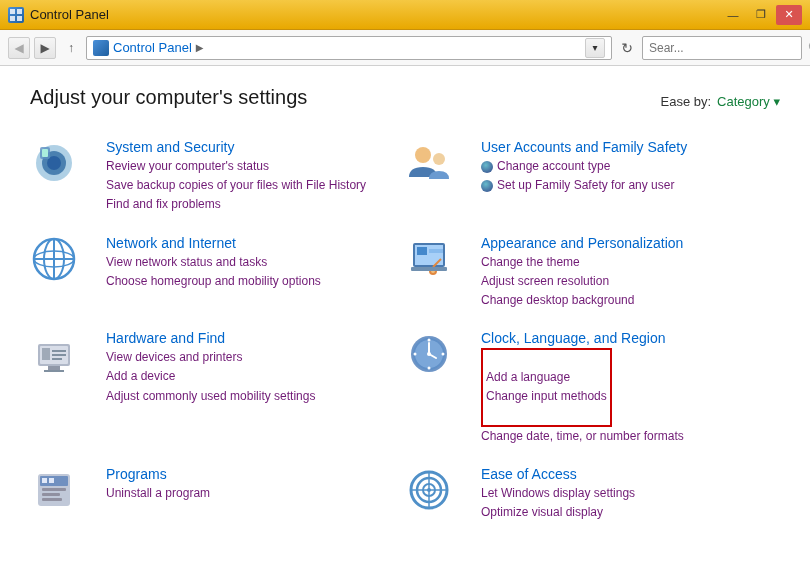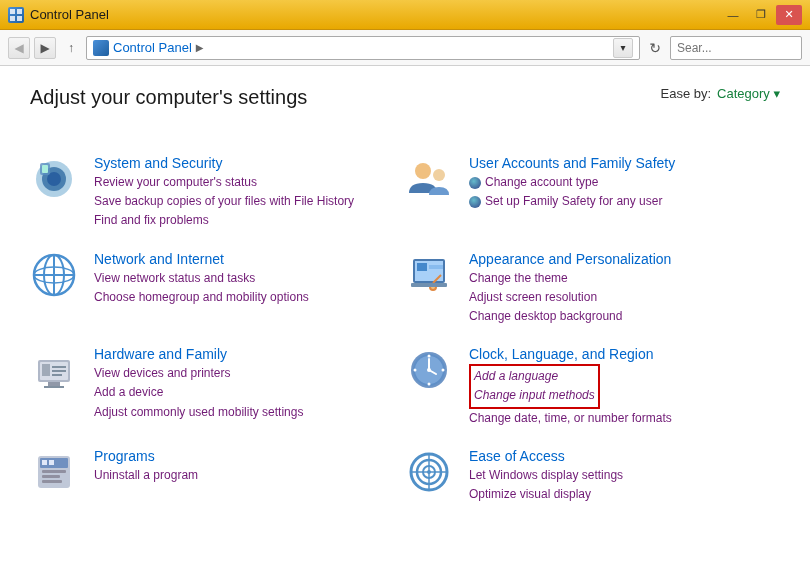--- a/index.html
+++ b/index.html
@@ -110,21 +110,21 @@
     .refresh-btn {
       width: 22px; height: 22px;
       border: none;
       background: transparent;
       cursor: pointer;
       font-size: 14px;
       color: #555;
       display: flex; align-items: center; justify-content: center;
     }
     .search-bar {
-      width: 132px;
+      width: 160px;
       height: 24px;
       border: 1px solid #aaa;
       background: white;
       border-radius: 2px;
       display: flex;
       align-items: center;
       padding: 0 6px;
       gap: 4px;
     }
     .search-bar input {
@@ -136,22 +136,22 @@
     .main {
       background: white;
       flex: 1;
       padding: 20px 30px;
       overflow-y: auto;
       height: calc(586px - 30px - 36px);
     }
     .page-header {
       display: flex;
       justify-content: space-between;
-      align-items: flex-start;
-      margin-bottom: 36px;
+      align-items: flex-end;
+      margin-bottom: 20px;
     }
     .page-title {
       font-size: 20px;
       font-weight: 300;
       color: #1a1a1a;
     }
     .view-by {
       display: flex;
       align-items: center;
       gap: 6px;
@@ -167,21 +167,21 @@
     
     .categories {
       display: grid;
       grid-template-columns: 1fr 1fr;
       gap: 0;
     }
     .category-item {
       display: flex;
       align-items: flex-start;
       padding: 10px 10px 10px 0;
-      gap: 16px;
+      gap: 28px;
     }
     .category-icon {
       width: 48px;
       height: 48px;
       flex-shrink: 0;
       display: flex;
       align-items: center;
       justify-content: center;
     }
     .category-content { flex: 1; }
@@ -340,21 +340,21 @@
           <rect x="10" y="16" width="28" height="18" rx="1" fill="#d8dde8"></rect>
           <rect x="12" y="18" width="8" height="12" fill="#a0aab8"></rect>
           <rect x="22" y="20" width="14" height="2" fill="#8090a0"></rect>
           <rect x="22" y="24" width="14" height="2" fill="#8090a0"></rect>
           <rect x="22" y="28" width="10" height="2" fill="#8090a0"></rect>
           <rect x="18" y="36" width="12" height="4" fill="#9098a8"></rect>
           <rect x="14" y="40" width="20" height="2" fill="#8090a0"></rect>
         </svg>
       </div>
       <div class="category-content">
-        <a class="category-title">Hardware and Family</a>
+        <a class="category-title">Hardware and Find</a>
         <a class="category-link">View devices and printers</a>
         <a class="category-link">Add a device</a>
         <a class="category-link">Adjust commonly used mobility settings</a>
       </div>
     </div>
 
     <div class="category-item">
       <div class="category-icon">
         <svg width="48" height="48" viewBox="0 0 48 48">
           <circle cx="24" cy="24" r="18" fill="#4a7ab8" opacity="0.8"></circle>
@@ -364,21 +364,21 @@
           <line x1="24" y1="24" x2="24" y2="13" stroke="#fff" stroke-width="2" stroke-linecap="round"></line>
           <line x1="24" y1="24" x2="31" y2="28" stroke="#fff" stroke-width="2" stroke-linecap="round"></line>
           <circle cx="24" cy="10" r="1.5" fill="#fff"></circle>
           <circle cx="24" cy="38" r="1.5" fill="#fff"></circle>
           <circle cx="10" cy="24" r="1.5" fill="#fff"></circle>
           <circle cx="38" cy="24" r="1.5" fill="#fff"></circle>
         </svg>
       </div>
       <div class="category-content">
         <a class="category-title">Clock, Language, and Region</a>
-        <div style="display:inline-block; border: 2px solid #cc0000; padding: 1px 3px; font-style: italic;">
+        <div style="display:inline-block; border: 2px solid #cc0000; padding: 18px 3px;">
           <a class="category-link">Add a language</a>
           <a class="category-link">Change input methods</a>
         </div>
         <a class="category-link">Change date, time, or number formats</a>
       </div>
     </div>
 
     <div class="category-item">
       <div class="category-icon">
         <svg width="48" height="48" viewBox="0 0 48 48">

